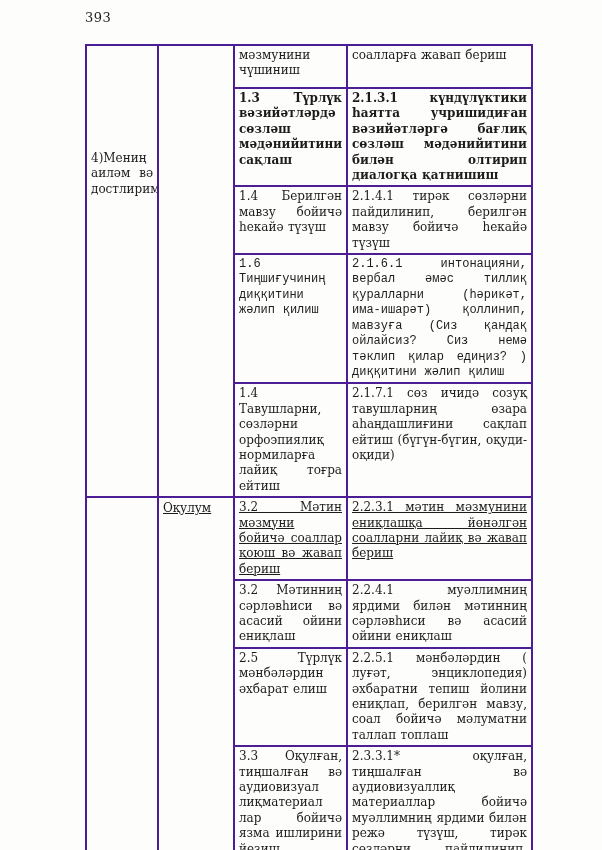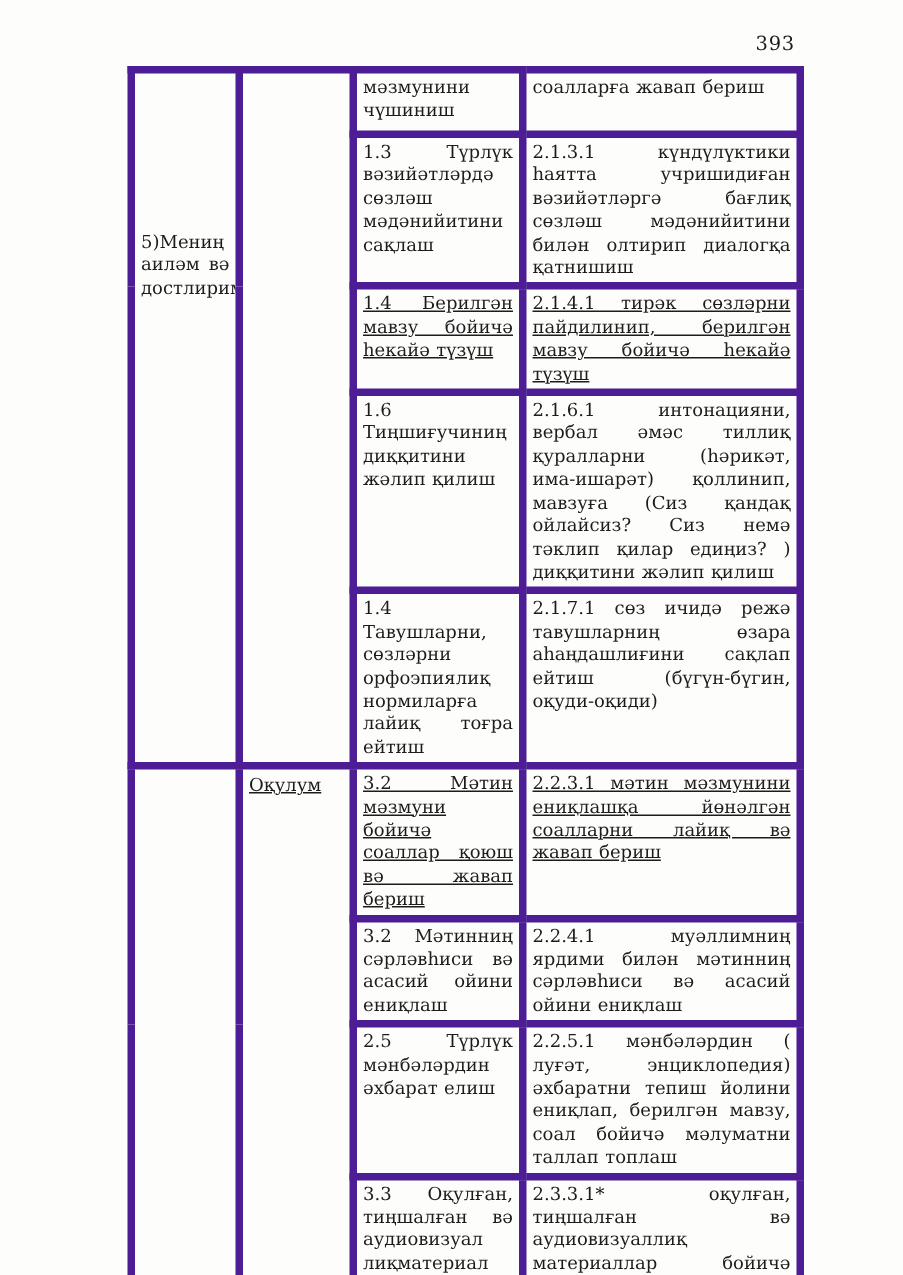--- a/index.html
+++ b/index.html
@@ -11,55 +11,55 @@
     position: relative;
     width: 602px;
     height: 850px;
     background: #fdfdfc;
     overflow: hidden;
     font-family: "DejaVu Serif", "Liberation Serif", serif;
     color: #1c1c1c;
   }
   .page-number {
     position: absolute;
-    top: 22px;
+    top: 10px;
     left: 85px;
     width: 445px;
-    text-align: right;
+    text-align: left;
     font-size: 13px;
     letter-spacing: 0.5px;
   }
   table.doc-table {
     position: absolute;
     left: 85px;
     top: 44px;
     width: 446px;
     border-collapse: collapse;
     table-layout: fixed;
   }
   table.doc-table td {
-    border: 5px solid #4c1d95;
+    border: 2px solid #4c1d95;
     vertical-align: top;
     padding: 2px 4px 2px 4px;
     font-size: 12px;
     line-height: 15.4px;
     text-align: justify;
     word-spacing: 0.5px;
     overflow: hidden;
   }
   col.c1 { width: 72px; }
   col.c2 { width: 76px; }
   col.c3 { width: 113px; }
   col.c4 { width: 185px; }
   .theme-text { margin-top: 103px; text-align: justify; }
   .skill-text { margin-top: 1px; }
   tr.rA0 { height: 43px; }
-  tr.rA1 { height: 82px; }
-  tr.rA2 { height: 55px; text-decoration: underline; }
-  tr.rA3 { height: 95px; }
+  tr.rA1 { height: 82px; font-weight: bold; }
+  tr.rA2 { height: 55px; }
+  tr.rA3 { height: 95px; font-family: Liberation Mono, monospace; }
   tr.rA4 { height: 110px; }
   tr.rB1 { height: 67px; text-decoration: underline; }
   tr.rB2 { height: 65px; }
   tr.rB3 { height: 86px; }
   tr.rB4a { height: 70px; }
 </style>
 </head>
 <body>
 
 <div class="page">
@@ -70,21 +70,21 @@
     <colgroup>
       <col class="c1">
       <col class="c2">
       <col class="c3">
       <col class="c4">
     </colgroup>
     <tbody>
 
       <tr class="rA0">
         <td rowspan="5">
-          <div class="theme-text">5)Мениң аиләм вә достлирим</div>
+          <div class="theme-text">4)Мениң аиләм вә достлирим</div>
         </td>
         <td rowspan="5">
           <div class="skill-text"></div>
         </td>
         <td>мәзмунини чүшиниш</td>
         <td>соалларға жавап бериш</td>
       </tr>
       <tr class="rA1">
         <td>1.3 Түрлүк вәзийәтләрдә сөзләш мәдәнийитини сақлаш</td>
         <td>2.1.3.1 күндүлүктики һаятта учришидиған вәзийәтләргә бағлиқ сөзләш мәдәнийитини билән олтирип диалогқа қатнишиш</td>
@@ -92,21 +92,21 @@
       <tr class="rA2">
         <td>1.4 Берилгән мавзу бойичә һекайә түзүш</td>
         <td>2.1.4.1 тирәк сөзләрни пайдилинип, берилгән мавзу бойичә һекайә түзүш</td>
       </tr>
       <tr class="rA3">
         <td>1.6 Тиңшиғучиниң диққитини жәлип қилиш</td>
         <td>2.1.6.1 интонацияни, вербал әмәс тиллиқ қуралларни (һәрикәт, има-ишарәт) қоллинип, мавзуға (Сиз қандақ ойлайсиз? Сиз немә тәклип қилар едиңиз? ) диққитини жәлип қилиш</td>
       </tr>
       <tr class="rA4">
         <td>1.4 Тавушларни, сөзләрни орфоэпиялиқ нормиларға лайиқ тоғра ейтиш</td>
-        <td>2.1.7.1 сөз ичидә режә тавушларниң өзара аһаңдашлиғини сақлап ейтиш (бүгүн-бүгин, оқуди-оқиди)</td>
+        <td>2.1.7.1 сөз ичидә созуқ тавушларниң өзара аһаңдашлиғини сақлап ейтиш (бүгүн-бүгин, оқуди-оқиди)</td>
       </tr>
 
       <tr class="rB1">
         <td rowspan="5">
           <div></div>
         </td>
         <td rowspan="5">
           <div class="skill-text">Оқулум</div>
         </td>
         <td>3.2 Мәтин мәзмуни бойичә соаллар қоюш вә жавап бериш</td>

